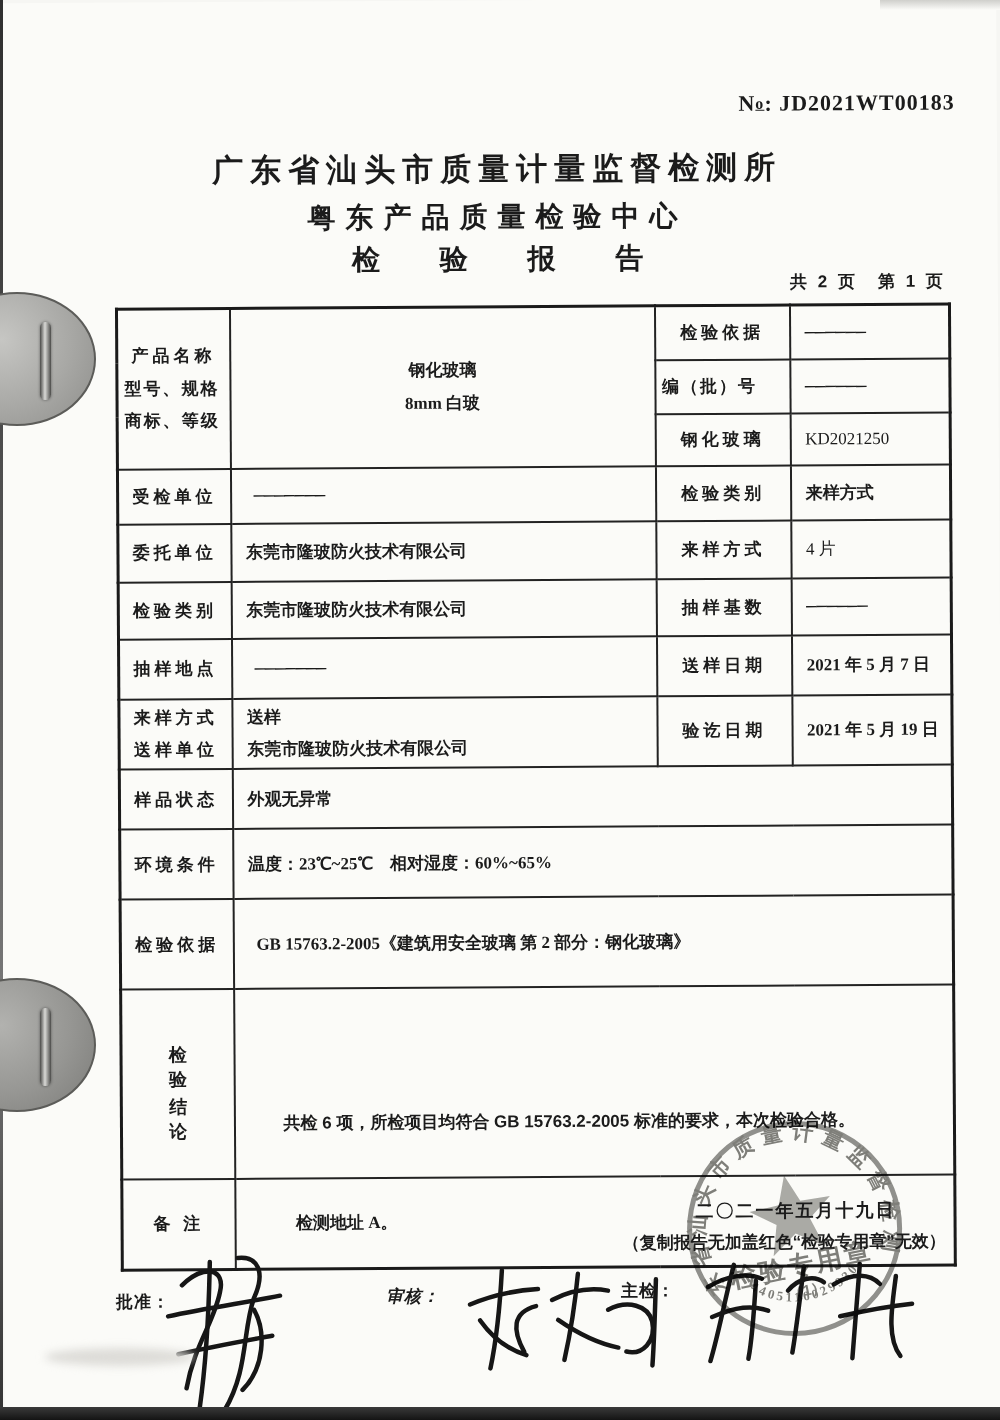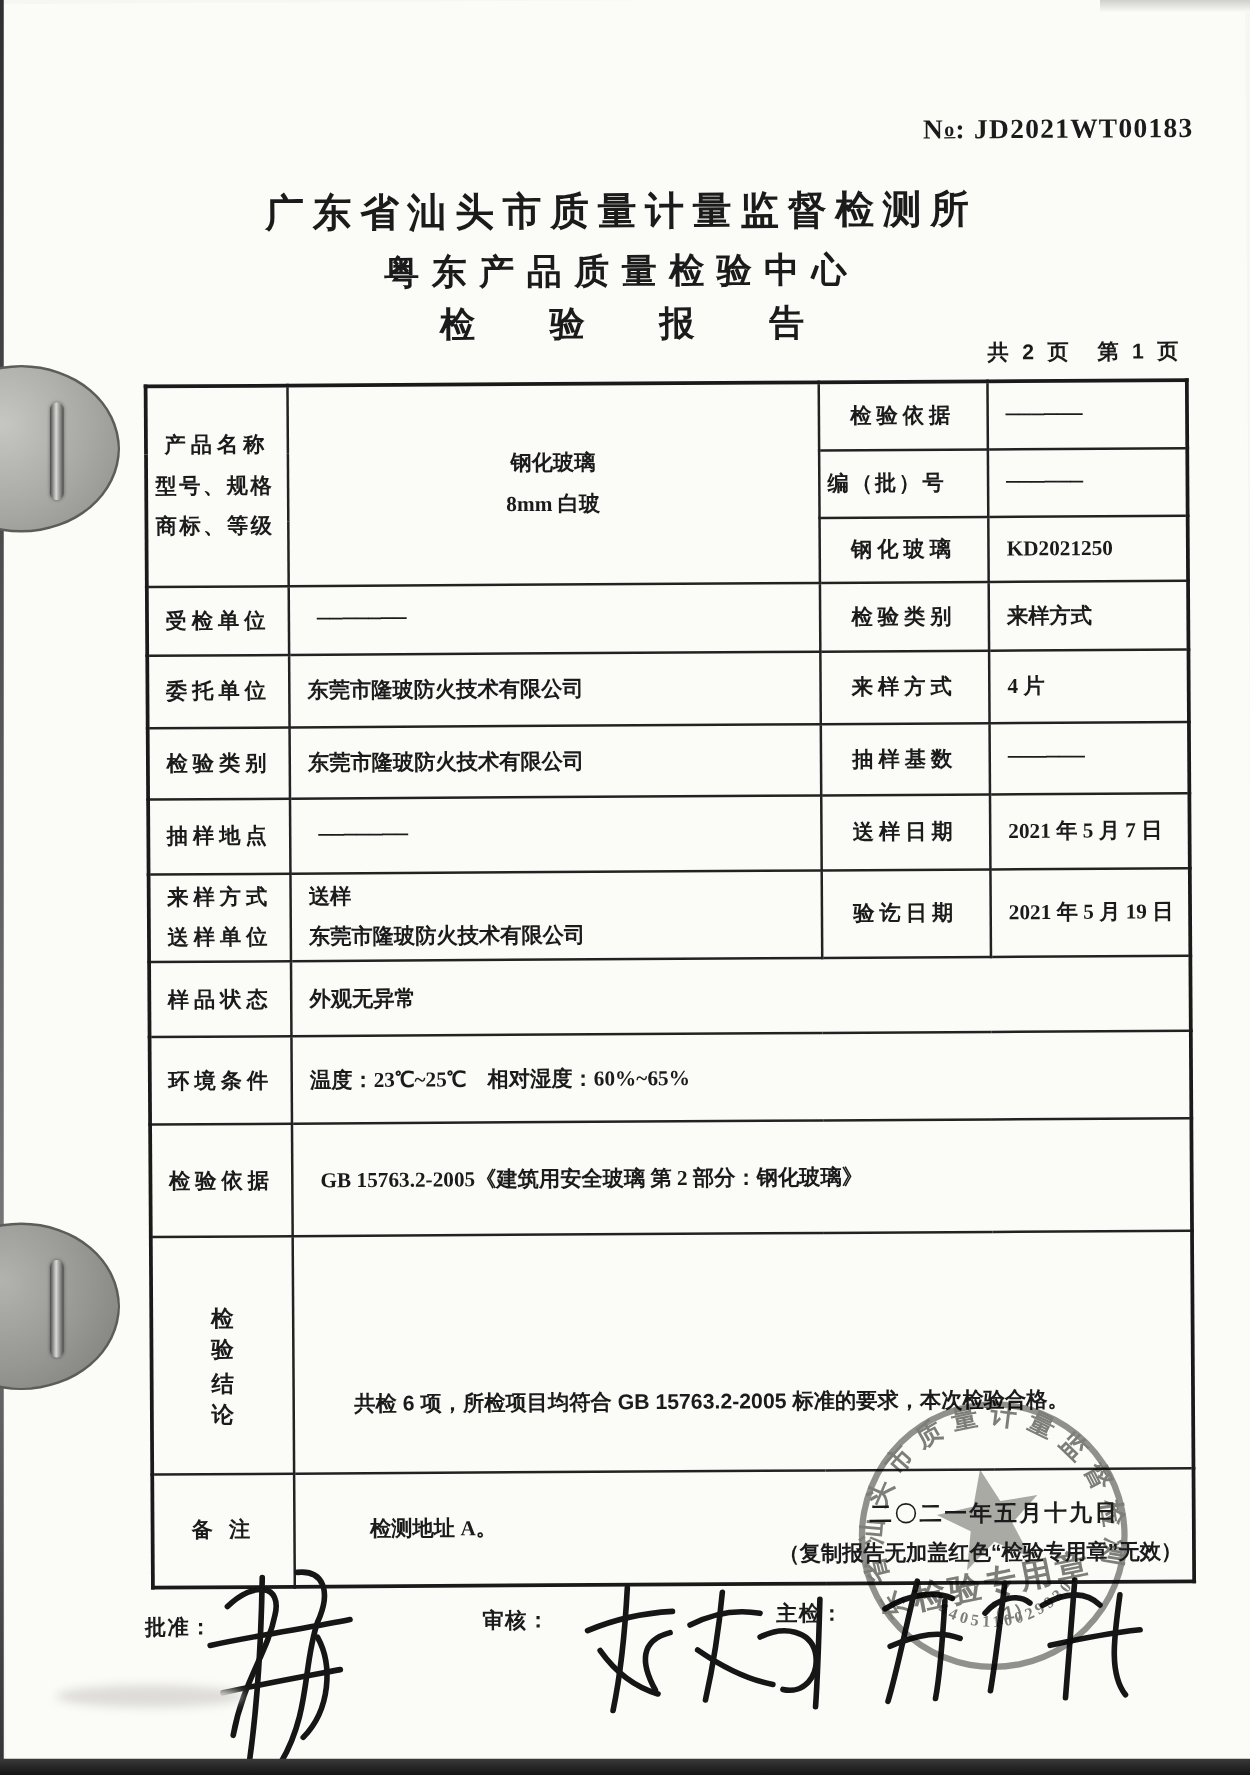--- a/index.html
+++ b/index.html
@@ -28,21 +28,21 @@
   .org2 { position:absolute; top:198px; left:0; width:100%; text-align:center; font-size:28px; font-weight:bold; letter-spacing:10px; }
   .rpt-title { position:absolute; top:240px; left:0; width:100%; text-align:center; font-size:28px; font-weight:bold; letter-spacing:26px; text-indent:26px; }
   .page-info { position:absolute; top:272px; right:52px; font-size:17px; font-weight:bold; letter-spacing:3px; }
 
   
   table.rpt { position:absolute; left:117px; top:305px; width:833px; border-collapse:collapse; table-layout:fixed; }
   table.rpt td { border:2px solid #222; vertical-align:middle; font-size:17px; padding:2px 6px; }
   table.rpt { border:3px solid #1a1a1a; }
   .lbl { font-weight:bold; text-align:center; letter-spacing:4px; }
   .lbl2 { font-weight:bold; text-align:left; letter-spacing:2px; }
-  .val { font-family:"Liberation Serif", serif; font-size:17px;font-weight:bold; }
+  .val { font-family:"Liberation Serif", serif; font-size:17px; }
   .valb { font-weight:bold; }
   .pl { padding-left:14px !important; }
   .pl2 { padding-left:22px !important; }
   .ctr { text-align:center; }
   .dash { font-family:"DejaVu Sans Mono", monospace; letter-spacing:0; font-weight:bold; }
   .two-line { line-height:1.9; }
 
   .concl-cell { position:relative; padding:0 !important; }
   .concl-wrap { position:relative; width:100%; height:100%; }
   .concl-text { position:absolute; left:48px; top:28px; width:640px; font-weight:bold; font-size:17px; }
@@ -200,21 +200,21 @@
   <div class="sig-label" style="left:112px; top:1288px;">批准：</div>
   <svg class="sig" style="left:150px; top:1248px;" width="150" height="165" viewBox="0 0 150 165">
     <path d="M28,35 C50,14 72,18 66,42 C60,72 40,95 32,138"></path>
     <path d="M56,12 C55,55 52,110 45,158"></path>
     <path d="M84,8 C104,6 112,22 100,48 C88,82 94,120 70,160"></path>
     <path d="M14,66 C52,58 96,52 126,46"></path>
     <path d="M24,104 C60,96 96,90 118,86"></path>
     <path d="M100,60 C112,82 110,118 88,140"></path>
   </svg>
 
-  <div class="sig-label" style="left:382px; top:1284px;">审核：</div>
+  <div class="sig-label" style="left:382px; top:1284px;font-style:italic;">审核：</div>
   <svg class="sig" style="left:452px; top:1262px;" width="210" height="112" viewBox="0 0 210 112">
     <path d="M14,42 C38,32 62,28 82,27"></path>
     <path d="M46,8 C44,42 40,78 34,106"></path>
     <path d="M24,58 C38,78 54,88 70,93"></path>
     <path d="M68,90 C56,68 56,50 80,44"></path>
     <path d="M96,38 C116,28 136,26 152,29"></path>
     <path d="M122,12 C119,42 114,72 108,98"></path>
     <path d="M102,58 C122,72 142,82 162,86"></path>
     <path d="M152,48 C172,38 192,44 196,60 C200,80 186,94 170,90"></path>
     <path d="M200,18 C199,48 198,78 196,104"></path>

